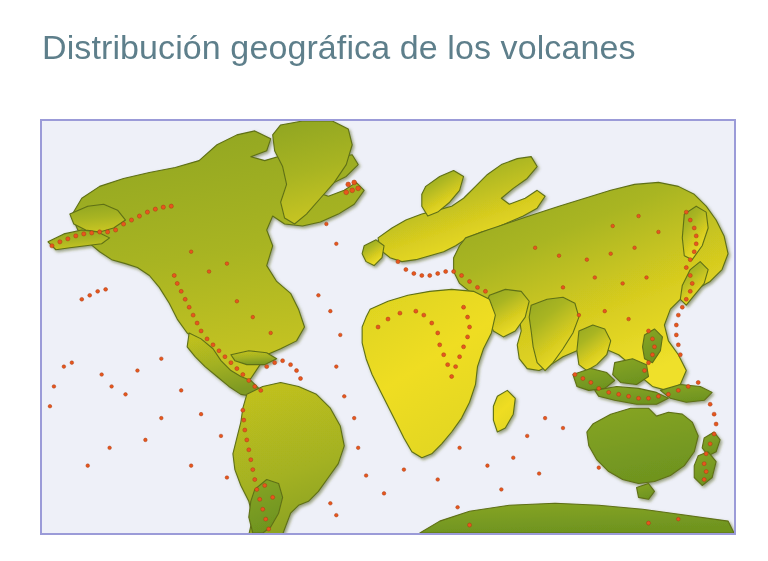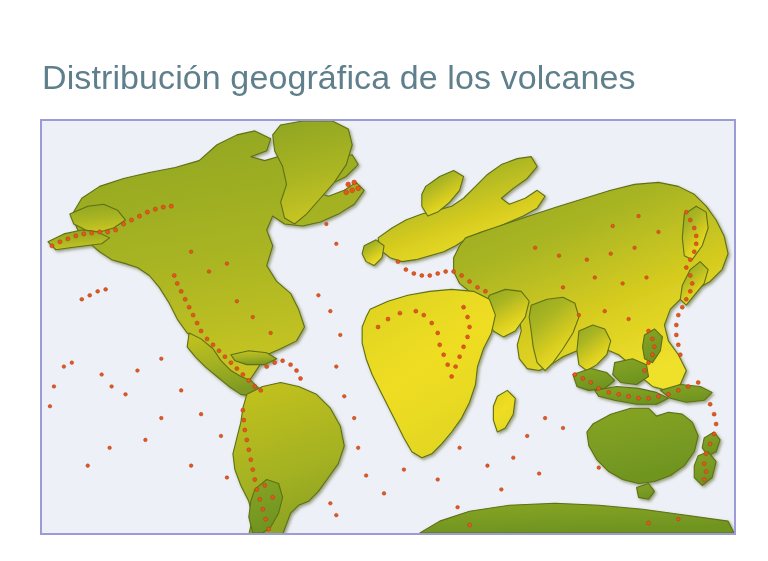--- a/index.html
+++ b/index.html
@@ -15,21 +15,21 @@
     font-family: "Liberation Sans", sans-serif;
   }
   .slide {
     position: absolute;
     inset: 0;
     background: #ffffff;
   }
   .slide-title {
     position: absolute;
     left: 42px;
-    top: 56px;
+    top: 26px;
     width: 690px;
     font-family: "Liberation Sans", sans-serif;
     font-size: 34px;
     font-weight: 400;
     line-height: 42px;
     letter-spacing: 0.1px;
     color: #5e7f8b;
     white-space: nowrap;
   }
   .map-frame {

